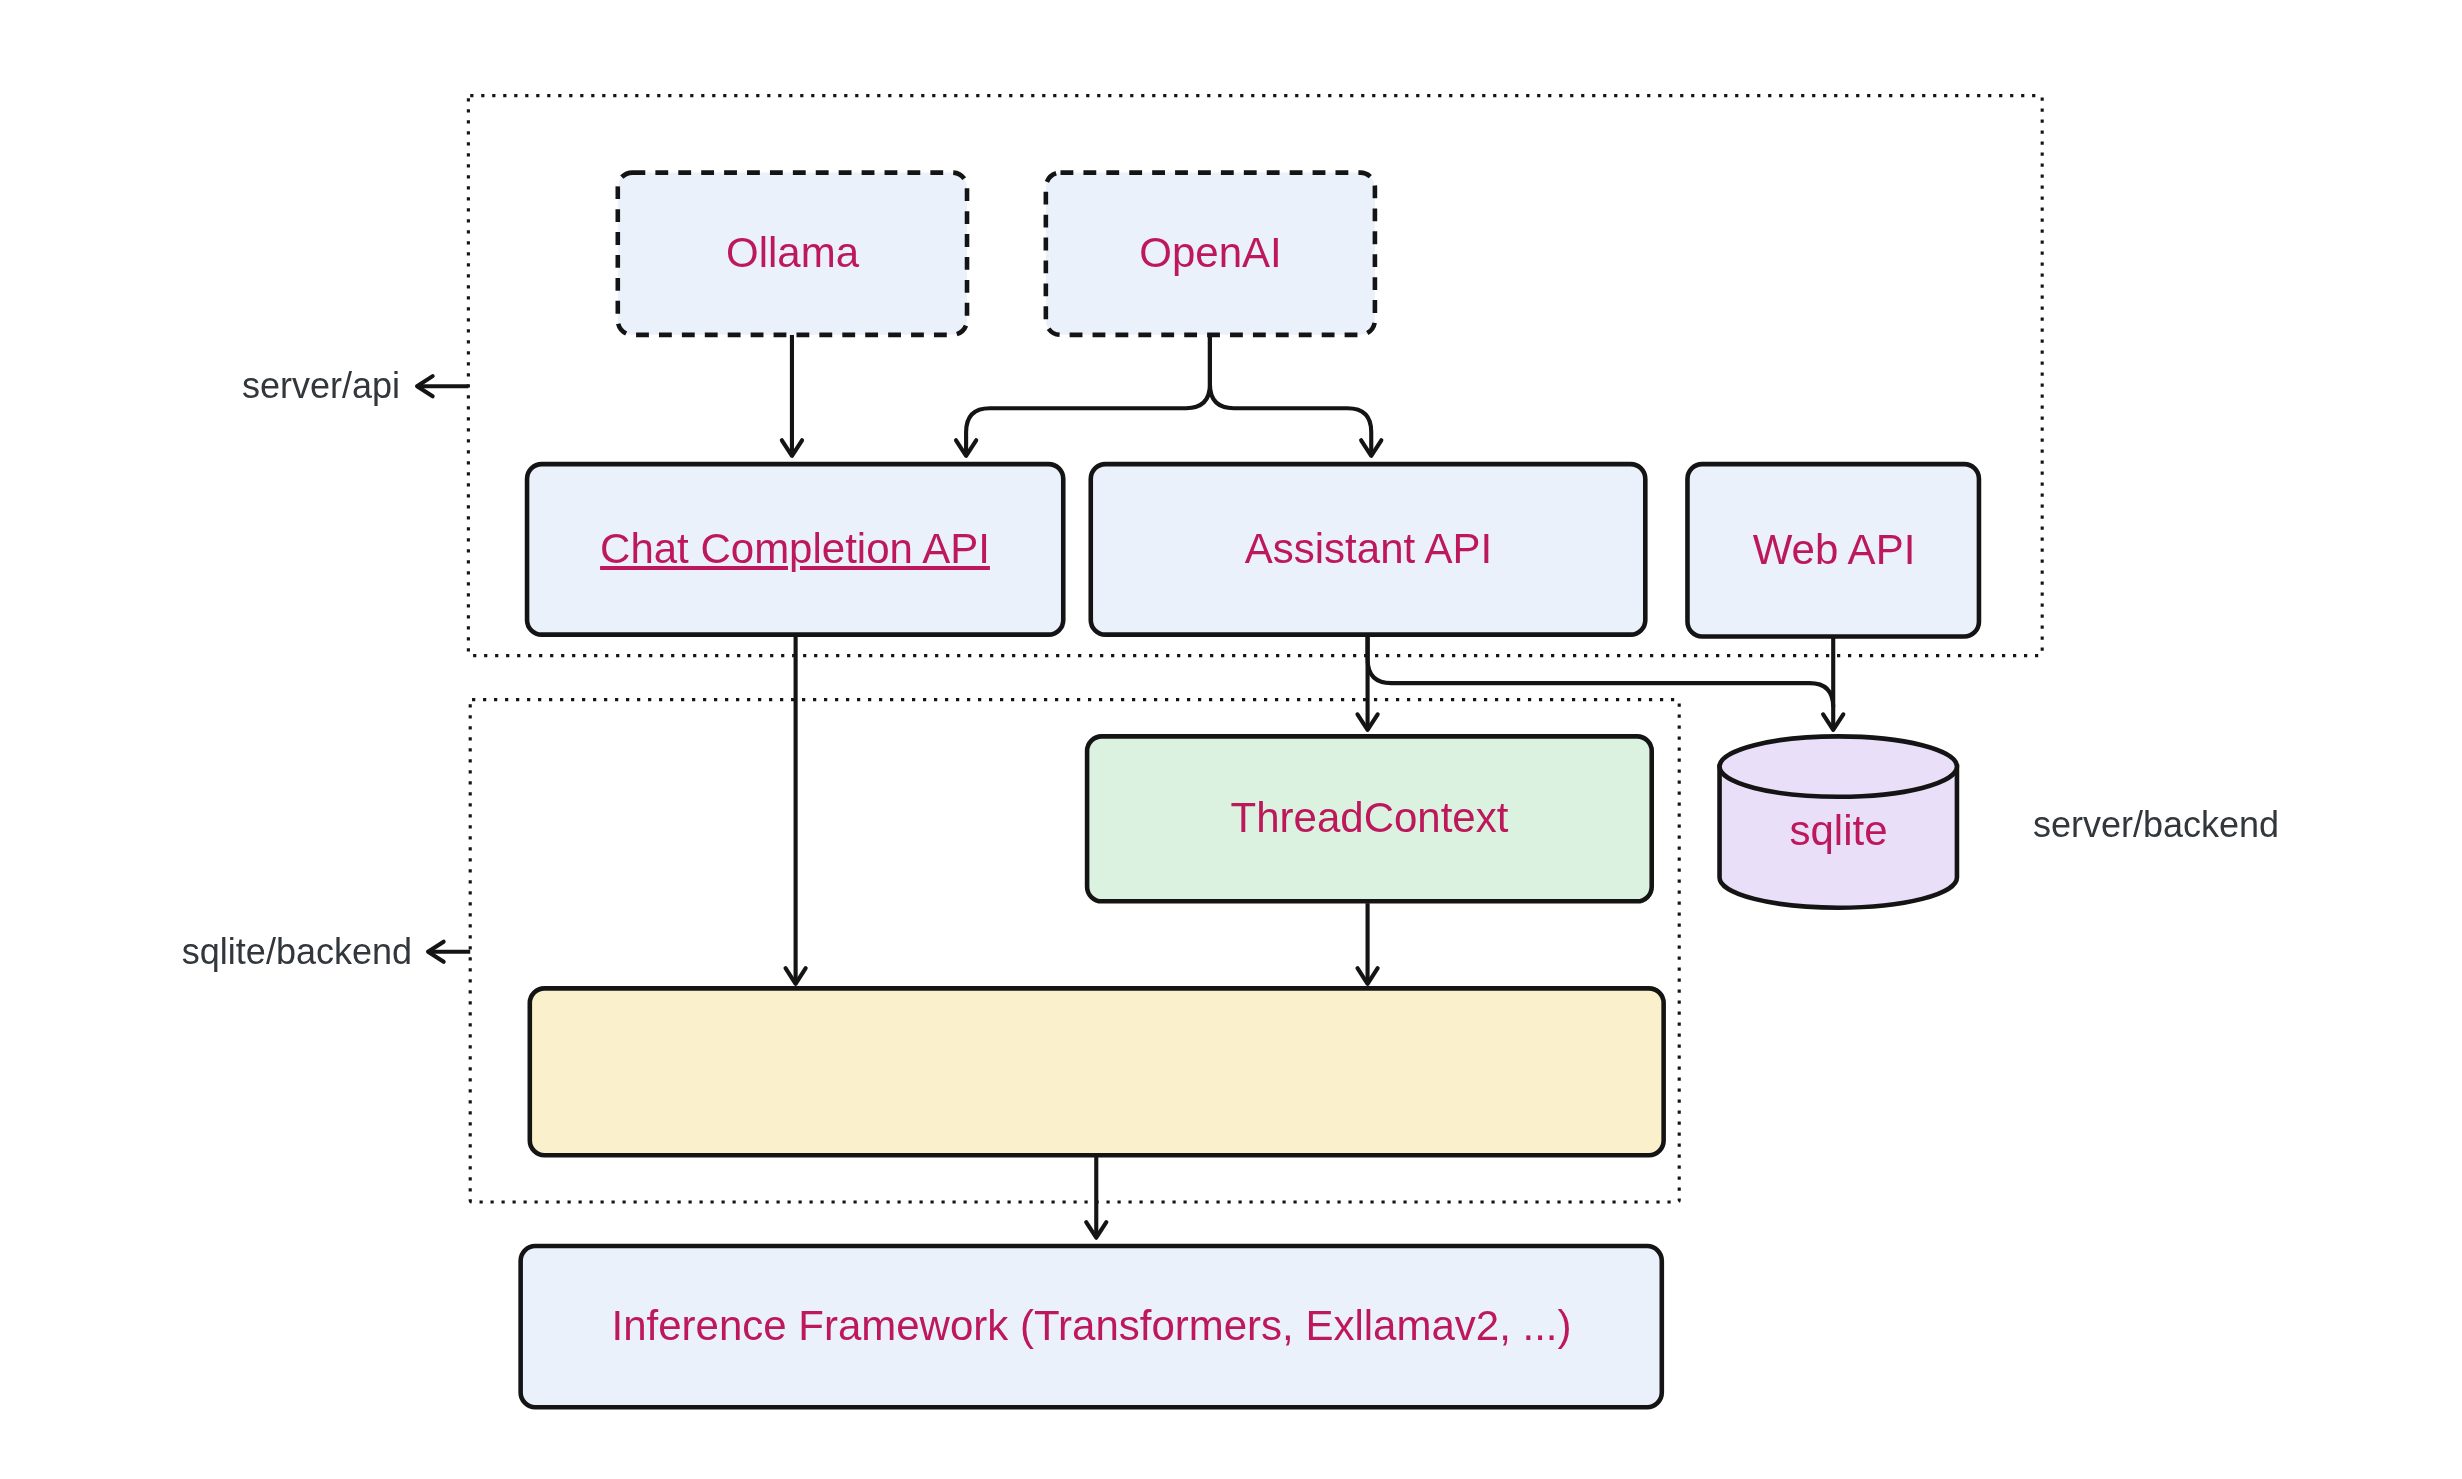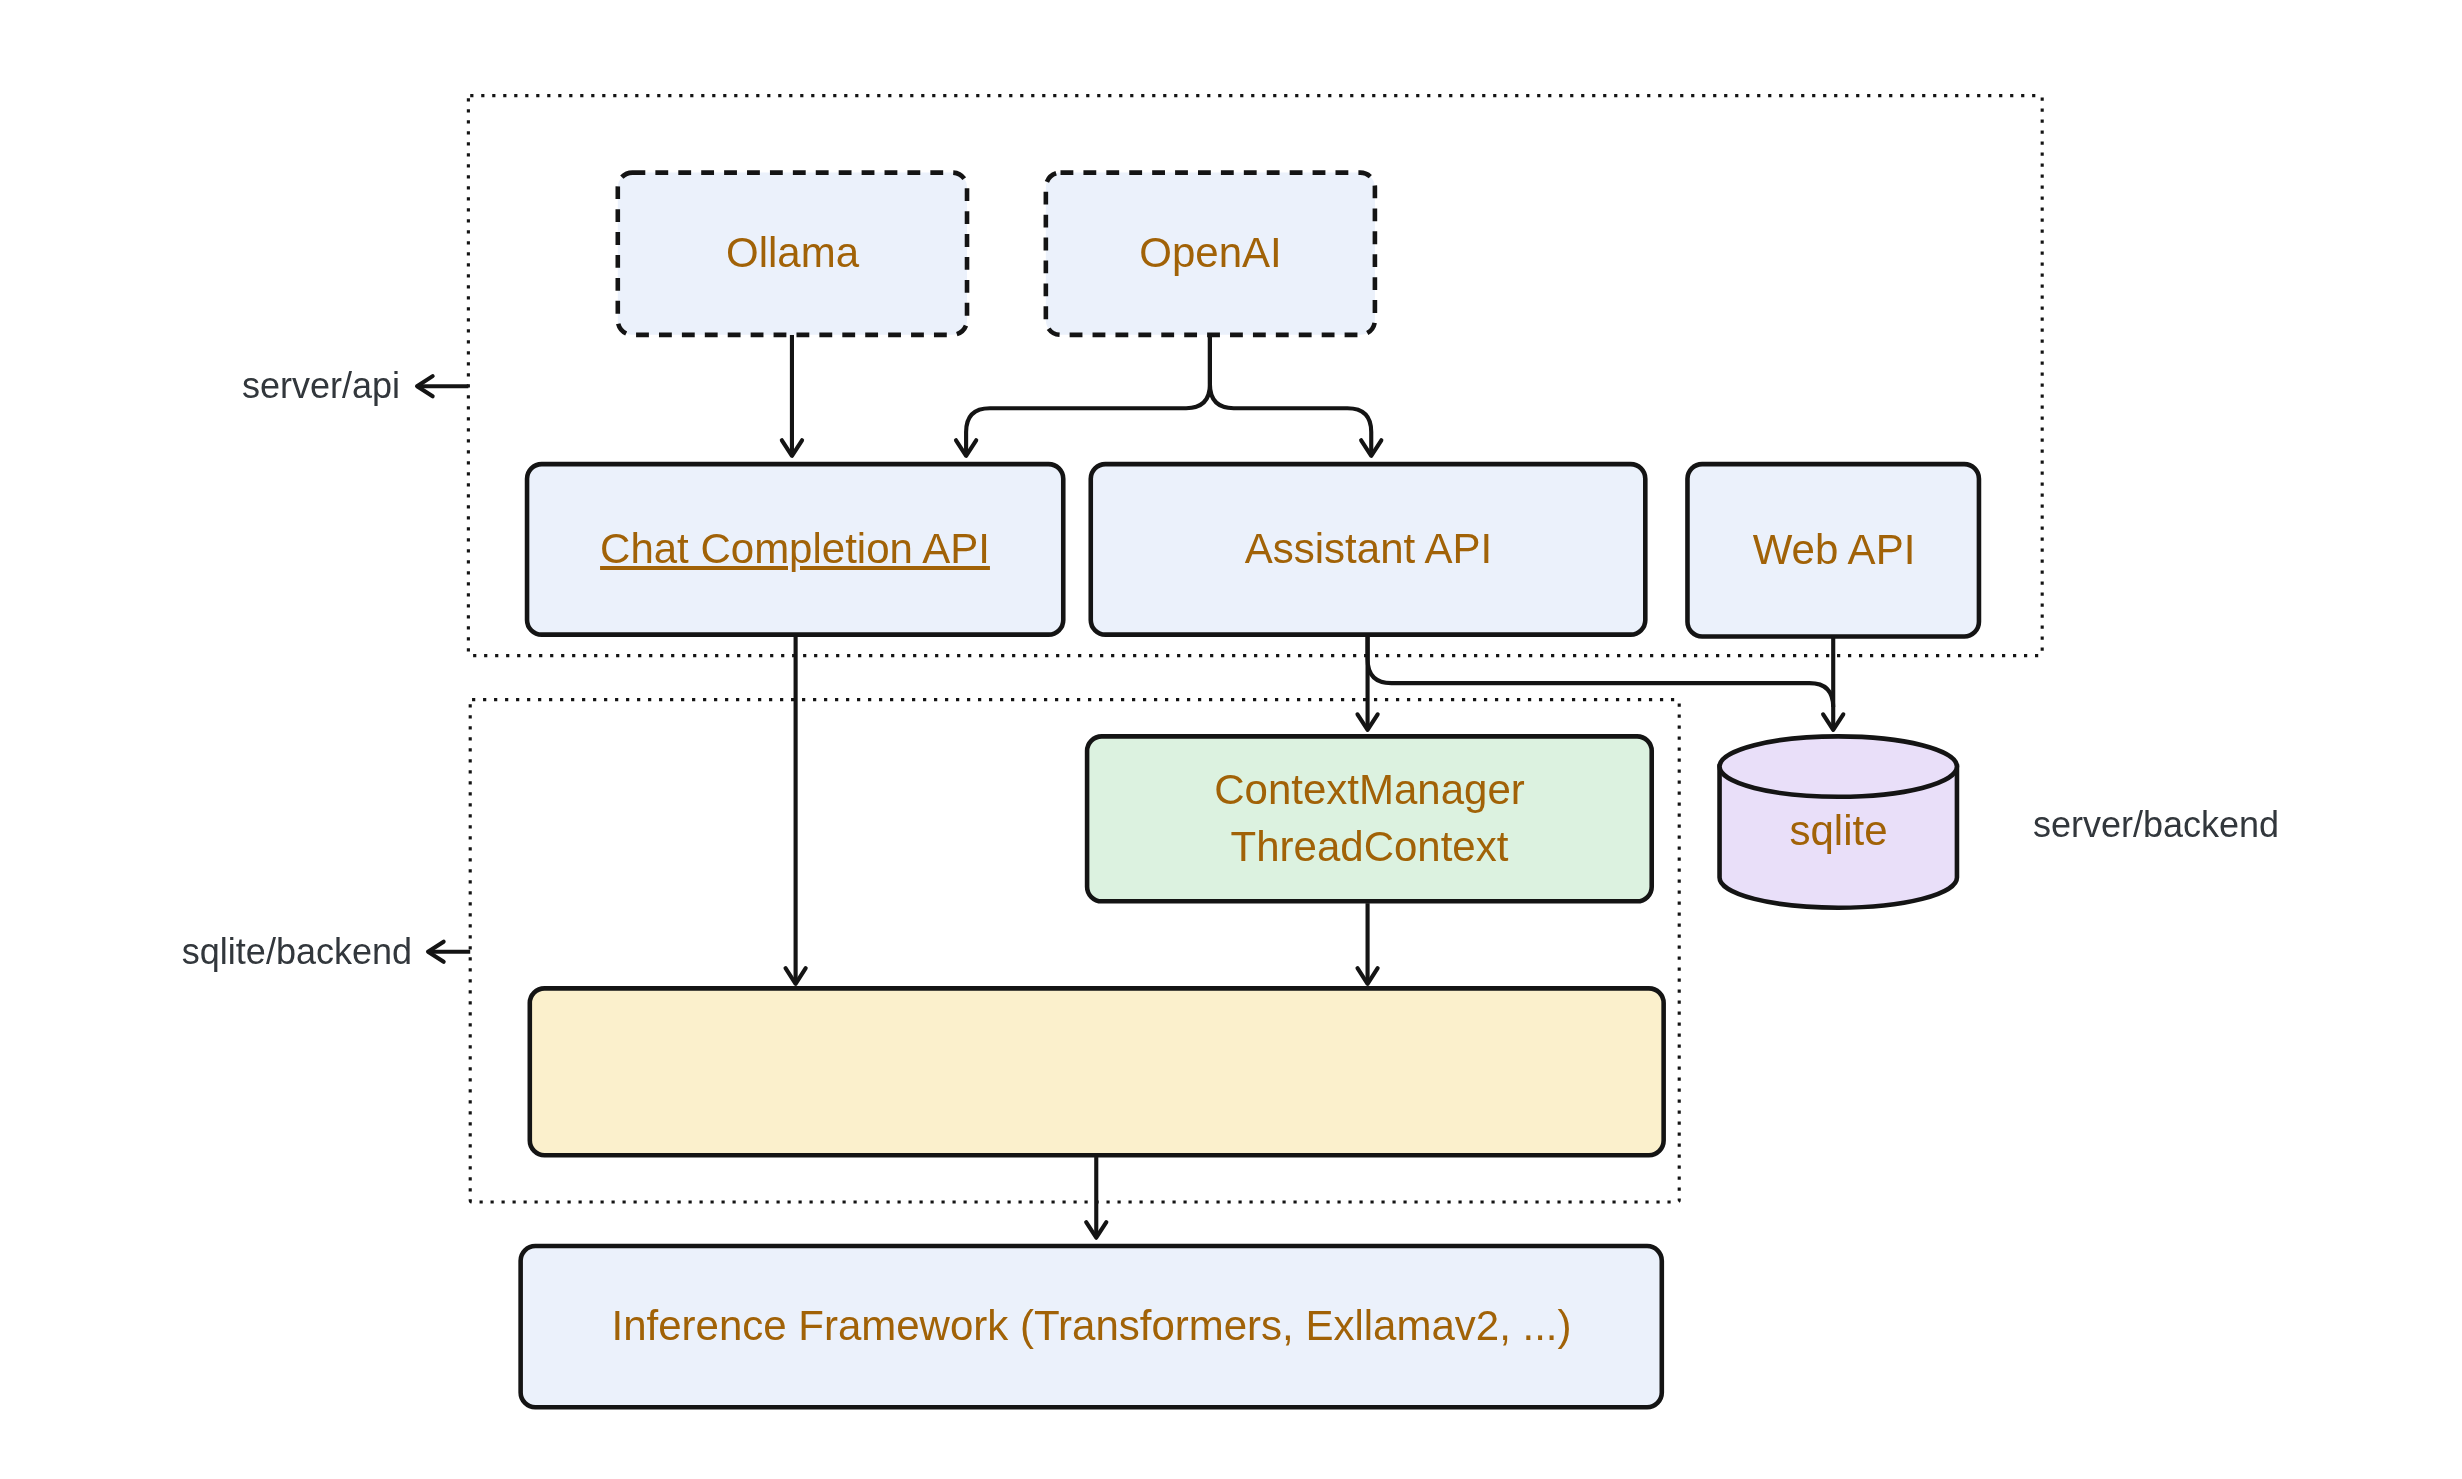--- a/index.html
+++ b/index.html
@@ -22,21 +22,21 @@
     top: 0;
   }
   .node-label {
     position: absolute;
     display: flex;
     align-items: center;
     justify-content: center;
     text-align: center;
     font-size: 42px;
     line-height: 1.35;
-    color: #a16207;
+    color: #be185d;
     white-space: nowrap;
   }
   .node-label.multiline {
     flex-direction: column;
   }
   .outer-label {
     position: absolute;
     display: flex;
     align-items: center;
     font-size: 36px;
@@ -93,21 +93,20 @@
 
   <div class="node-label" style="left:1046px; top:172px; width:329px; height:162px;">OpenAI</div>
 
   <div class="node-label" style="left:527px; top:464px; width:536px; height:171px;text-decoration:underline;">Chat Completion API</div>
 
   <div class="node-label" style="left:1091px; top:464px; width:555px; height:171px;">Assistant API</div>
 
   <div class="node-label" style="left:1688px; top:464px; width:292px; height:172px;">Web API</div>
 
   <div class="node-label multiline" style="left:1087px; top:736px; width:565px; height:165px;">
-    <span>ContextManager</span>
     <span>ThreadContext</span>
   </div>
 
   <div class="node-label" style="left:1720px; top:790px; width:237px; height:83px;">sqlite</div>
 
 
   <div class="node-label" style="left:521px; top:1246px; width:1141px; height:161px;text-align:right;">Inference Framework (Transformers, Exllamav2, ...)</div>
 
   <div class="outer-label right-align" style="left:119px; top:359px; width:281px; height:53px;">server/api</div>
 

